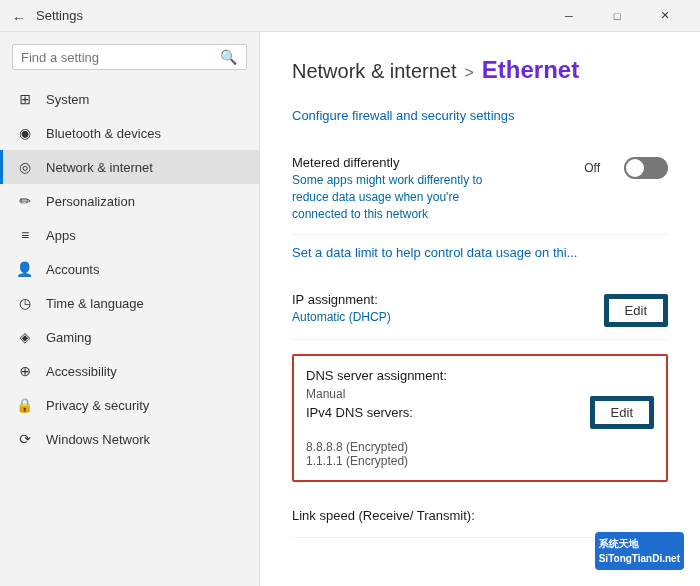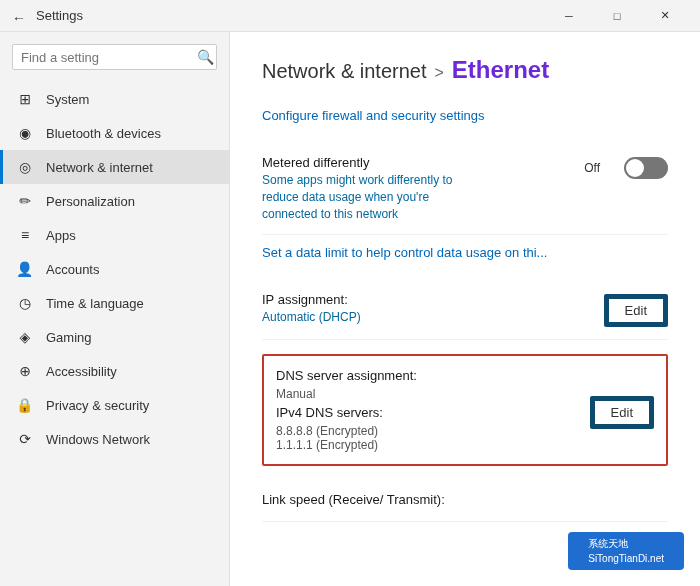--- a/index.html
+++ b/index.html
@@ -45,21 +45,21 @@
     }
 
     
     .app-container {
       display: flex;
       height: calc(586px - 32px);
     }
 
     
     .sidebar {
-      width: 230px;
+      width: 260px;
       background: #f3f3f3;
       border-right: 1px solid #e0e0e0;
       display: flex;
       flex-direction: column;
       padding-top: 8px;
       flex-shrink: 0;
     }
 
     .search-box {
       margin: 4px 12px 12px 12px;
@@ -247,21 +247,21 @@
     }
     .dns-sub {
       font-size: 12px;
       color: #555;
       margin-bottom: 4px;
     }
     .dns-ipv4-label {
       font-size: 13px;
       font-weight: 500;
       color: #1a1a1a;
-      margin-bottom: 4px;
+      margin-bottom: 20px;
     }
     .dns-server-entry {
       font-size: 12px;
       color: #555;
     }
     .dns-control {
       flex-shrink: 0;
       margin-top: 28px;
     }
 
@@ -390,19 +390,19 @@
         </div>
       </div>
     </div>
 
     <div class="section-row">
       <div class="section-info">
         <div class="section-label">Link speed (Receive/ Transmit):</div>
       </div>
     </div>
 
-    <div style="position:fixed;bottom:16px;right:16px;background:rgba(0,90,200,0.88);color:white;font-size:10px;padding:4px 20px;border-radius:4px;font-weight:normal;line-height:1.5;">
+    <div style="position:fixed;bottom:16px;right:16px;background:rgba(0,90,200,0.88);color:white;font-size:10px;padding:4px 4px;border-radius:4px;font-weight:bold;line-height:1.5;">
       <div>系统天地</div>
       <div>SiTongTianDi.net</div>
     </div>
 
   </div>
 </div>
 
 </body></html>

